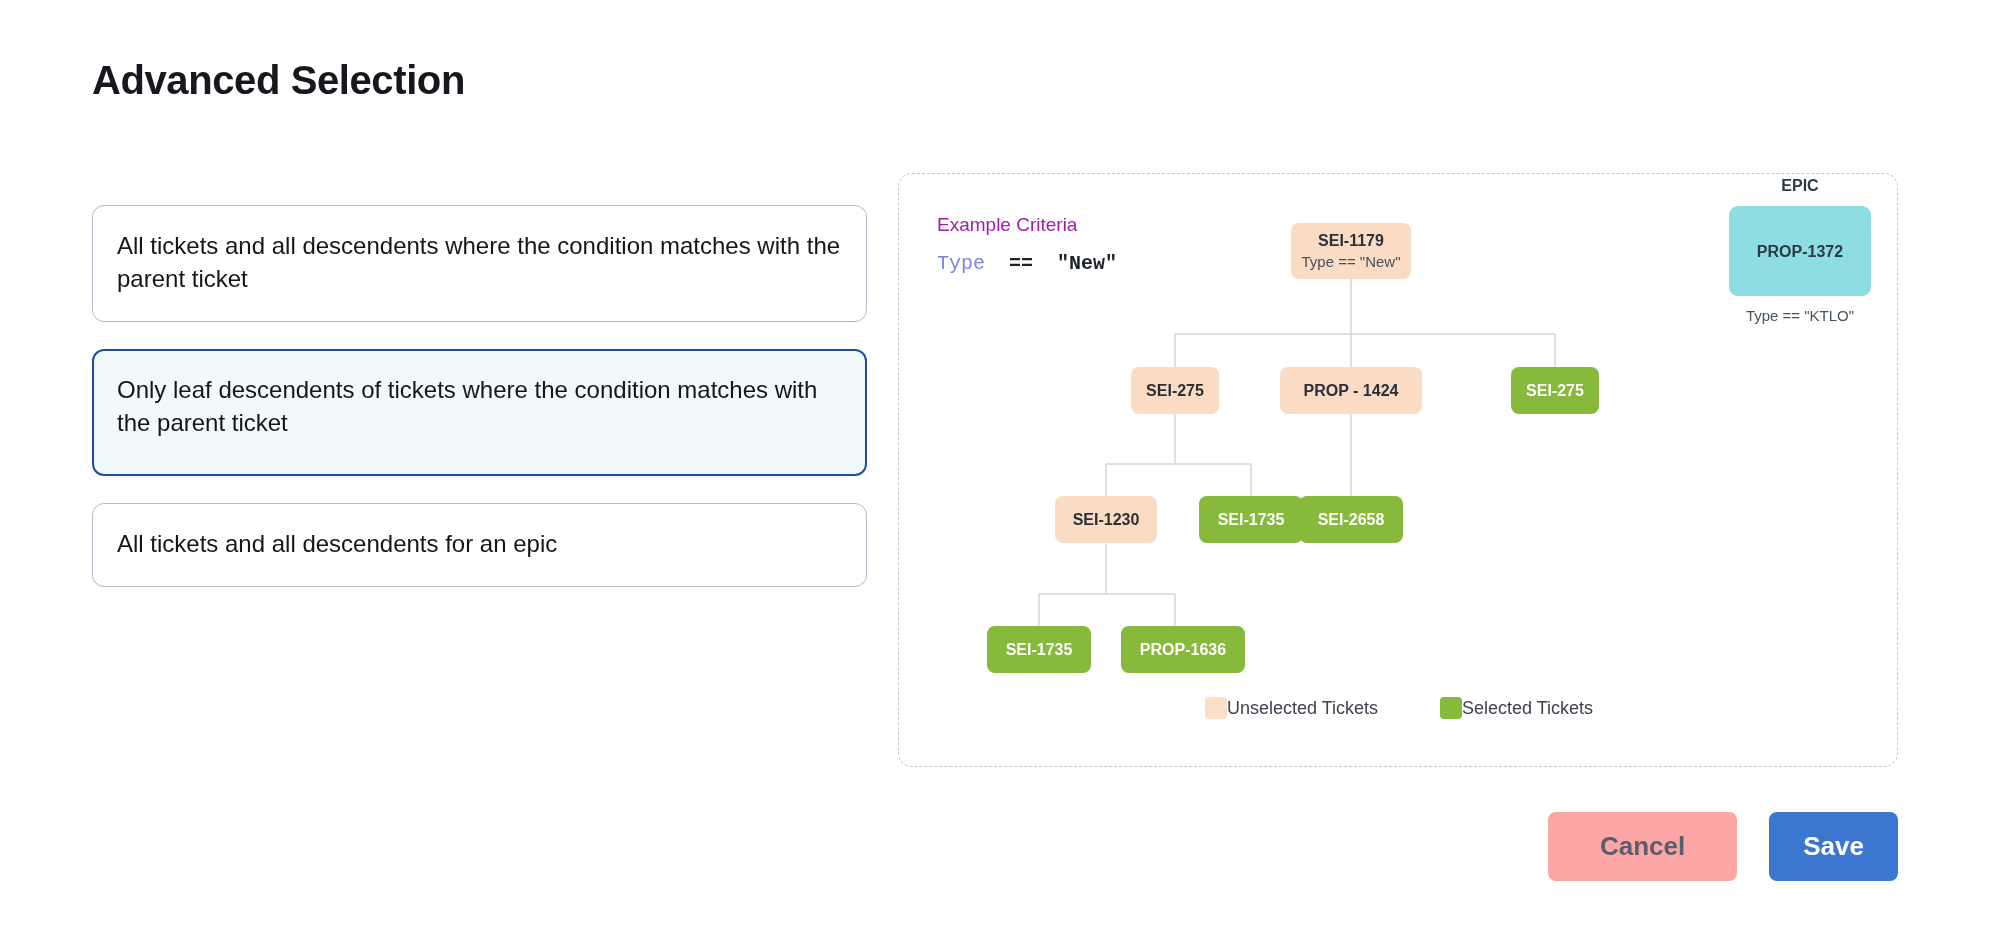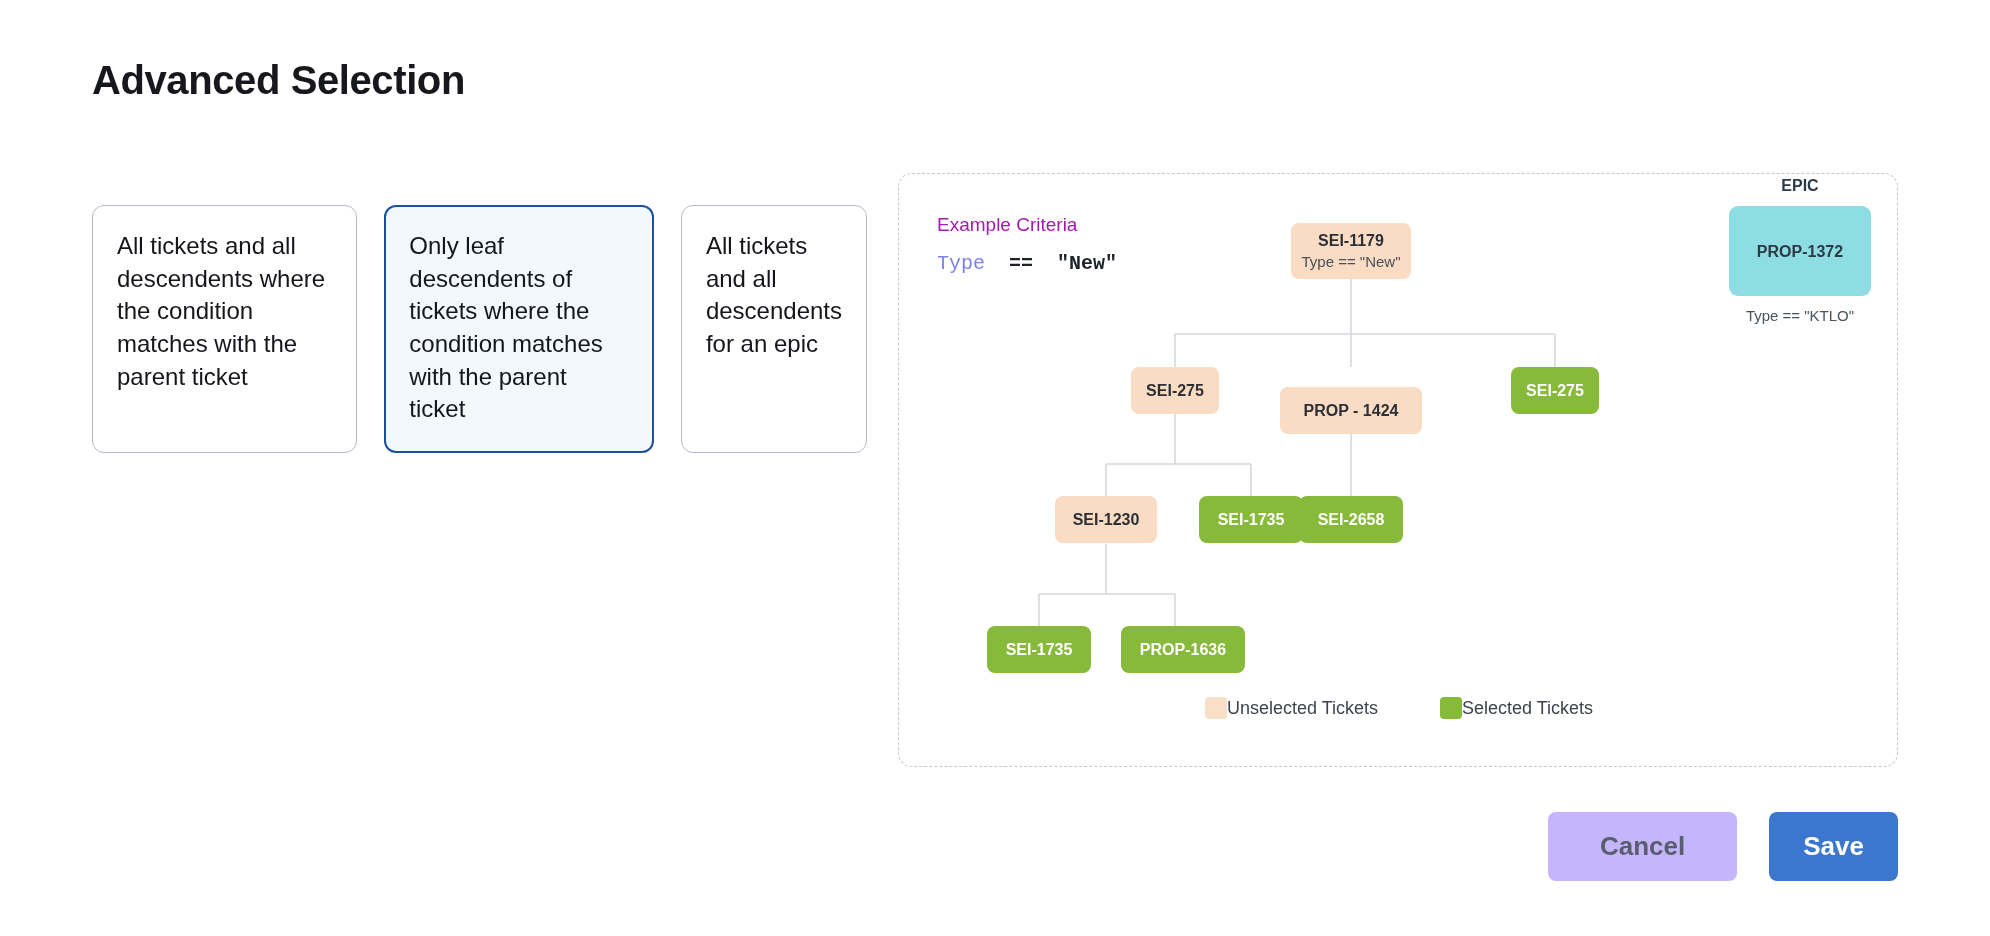--- a/index.html
+++ b/index.html
@@ -28,37 +28,37 @@
     letter-spacing: -0.4px;
   }
 
   
   .options {
     position: absolute;
     left: 92px;
     top: 205px;
     width: 775px;
     display: flex;
-    flex-direction: row;
+    flex-direction: column;
     gap: 27px;
   }
   .option-card {
     border: 1px solid #b7b9c8;
     border-radius: 12px;
     background: #ffffff;
     padding: 24px 24px 26px 24px;
     font-size: 24px;
     line-height: 1.36;
     color: #14161b;
     cursor: pointer;
   }
   .option-card.selected {
     border: 2px solid #1d4fa0;
     background: #f1f9fc;
-    padding: 23px 23px 25px 23px;
+    padding: 23px 23px 34px 23px;
   }
 
   
   .diagram-panel {
     position: absolute;
     left: 898px;
     top: 173px;
     width: 1000px;
     height: 594px;
     border: 1.5px dashed #c3c7d4;
@@ -138,21 +138,21 @@
   }
   .btn {
     border: none;
     border-radius: 8px;
     font-size: 26px;
     font-weight: bold;
     cursor: pointer;
     font-family: "Liberation Sans", sans-serif;
   }
   .btn-cancel {
-    background: #c4b5fd;
+    background: #fca5a5;
     color: #585e6e;
     padding: 19px 52px;
   }
   .btn-save {
     background: #3b77ce;
     color: #ffffff;
     padding: 19px 34px;
   }
 </style>
 </head>
@@ -209,21 +209,21 @@
 
     <div class="node epic" style="left:830px; top:32px; width:142px; height:90px;gap:44px;">
       <span>EPIC</span>
       <span>PROP-1372</span>
       <span class="sub">Type == "KTLO"</span>
     </div>
 
     <div class="node unselected" style="left:232px; top:193px; width:88px; height:47px;">
       <span>SEI-275</span>
     </div>
-    <div class="node unselected" style="left:381px; top:193px; width:142px; height:47px;margin-top:20px;">
+    <div class="node unselected" style="left:381px; top:193px; width:142px; height:47px;">
       <span>PROP - 1424</span>
     </div>
     <div class="node selected" style="left:612px; top:193px; width:88px; height:47px;">
       <span>SEI-275</span>
     </div>
 
     <div class="node unselected" style="left:156px; top:322px; width:102px; height:47px;text-align:right;">
       <span>SEI-1230</span>
     </div>
     <div class="node selected" style="left:300px; top:322px; width:104px; height:47px;">

